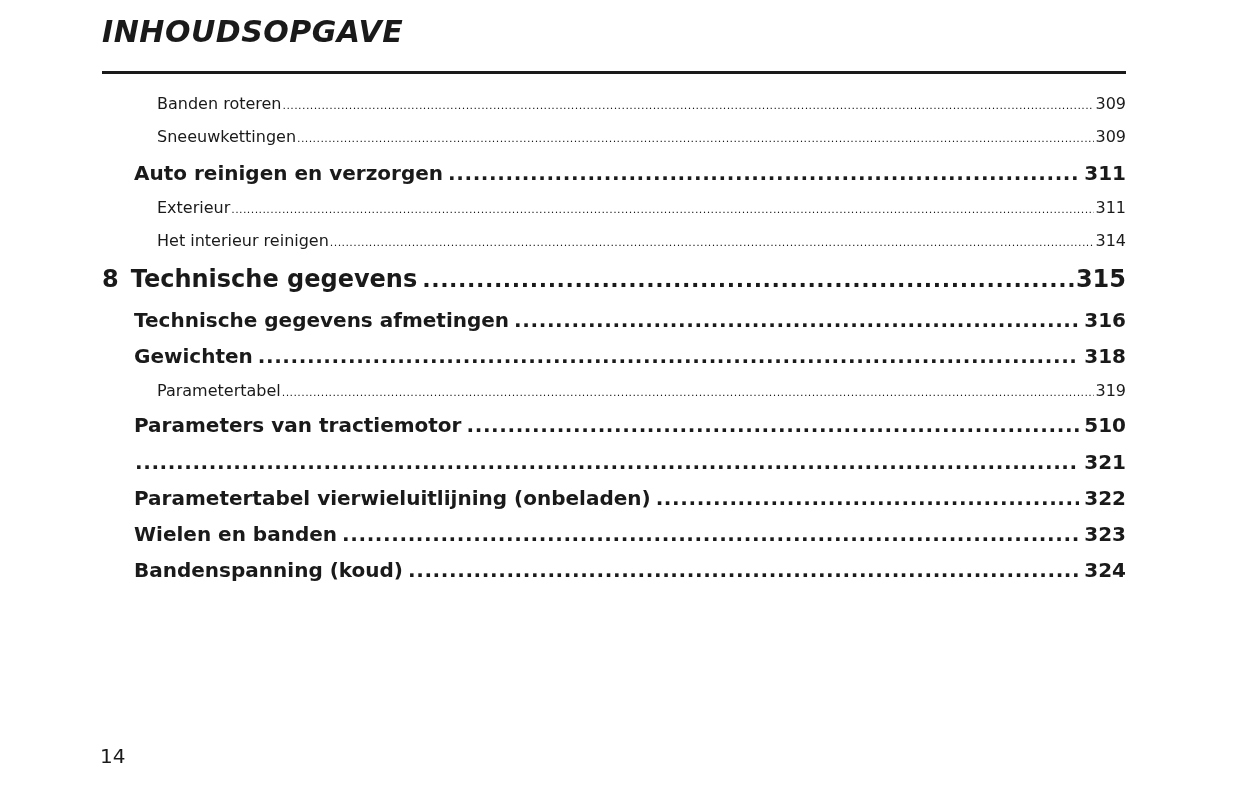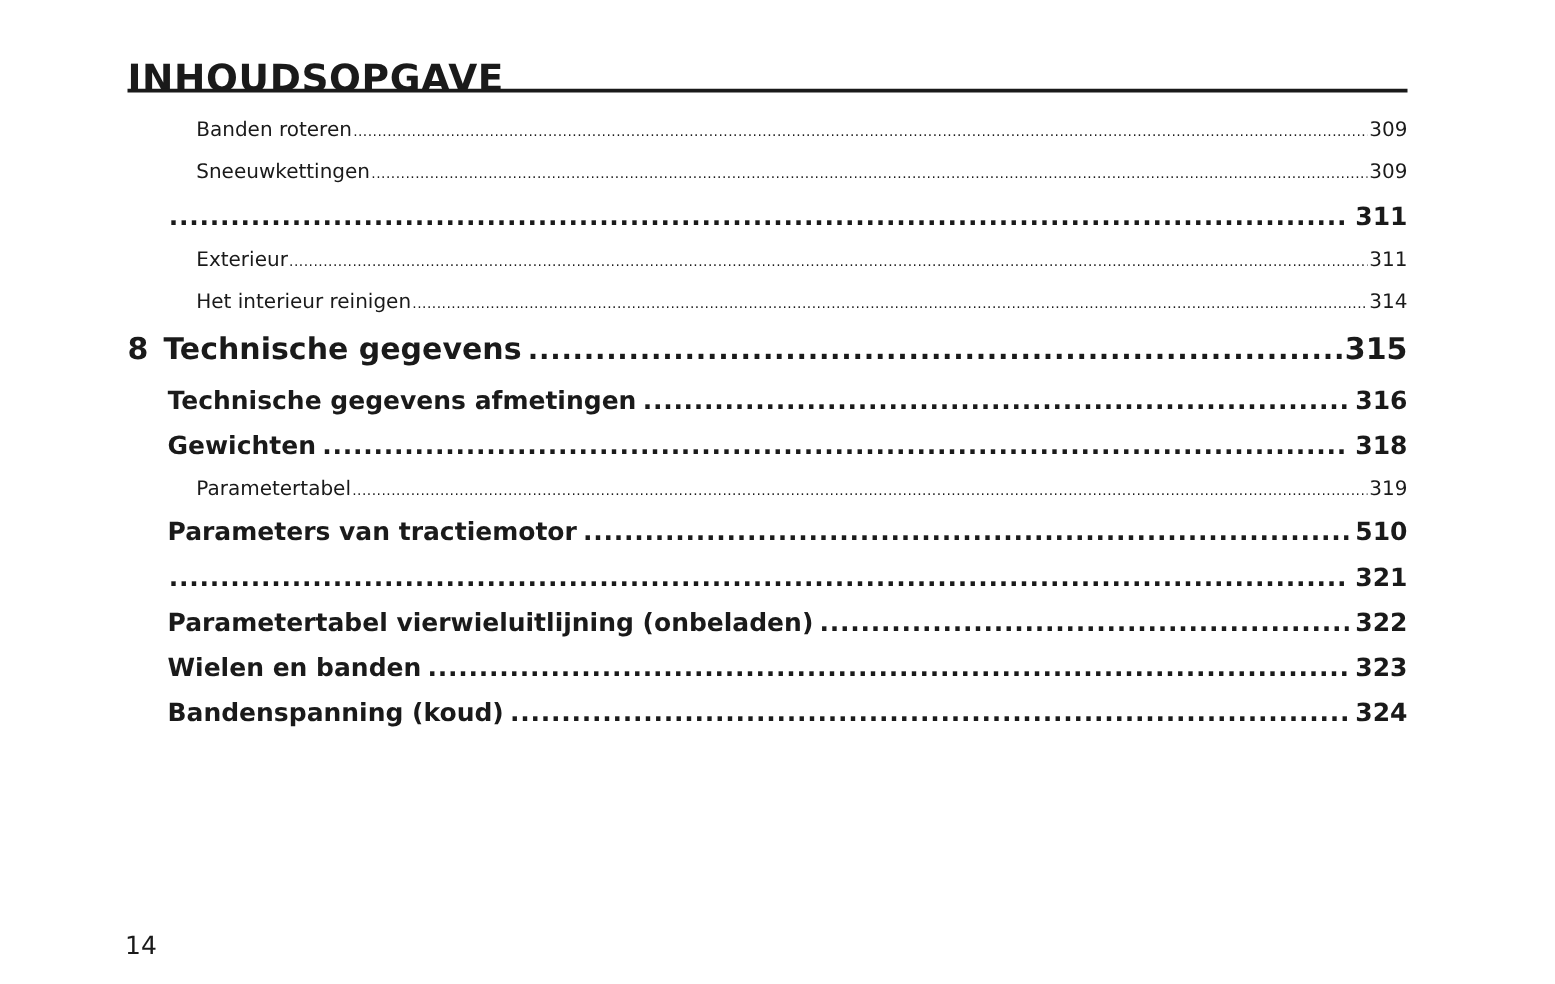--- a/index.html
+++ b/index.html
@@ -1,23 +1,23 @@
 <!DOCTYPE html>
 <html><head>
   <meta charset="utf-8">
   <style>
     html, body { margin: 0; padding: 0; background: #ffffff; }
     body {
       width: 1244px; height: 787px; position: relative; overflow: hidden;
       font-family: "DejaVu Sans", sans-serif; color: #1a1a1a;
     }
     .title {
-      position: absolute; left: 102px; top: 44px;
+      position: absolute; left: 102px; top: 12px;
       font-size: 30px; font-weight: bold; letter-spacing: 0.5px;
-      margin: 0; line-height: 40px;
+      margin: 0; line-height: 40px; font-style: italic;
     }
     .rule {
       position: absolute; left: 102px; top: 71px; width: 1024px; height: 3px;
       background: #1a1a1a;
     }
     .toc { position: absolute; left: 102px; top: 88px; width: 1024px; }
     .row {
       position: absolute; display: flex; align-items: baseline; white-space: nowrap; overflow: hidden;
     }
     .row .label { flex: 0 0 auto; }
@@ -56,20 +56,21 @@
     <span class="label">Banden roteren</span>
     <span class="dots"></span>
     <span class="page">309</span>
   </div>
   <div class="row lvl3" style="top:37px">
     <span class="label">Sneeuwkettingen</span>
     <span class="dots"></span>
     <span class="page">309</span>
   </div>
   <div class="row lvl2" style="top:71px">
+    <span class="label">Auto reinigen en verzorgen</span>
     <span class="dots"></span>
     <span class="page">311</span>
   </div>
   <div class="row lvl3" style="top:108px">
     <span class="label">Exterieur</span>
     <span class="dots"></span>
     <span class="page">311</span>
   </div>
   <div class="row lvl3" style="top:141px">
     <span class="label">Het interieur reinigen</span>

